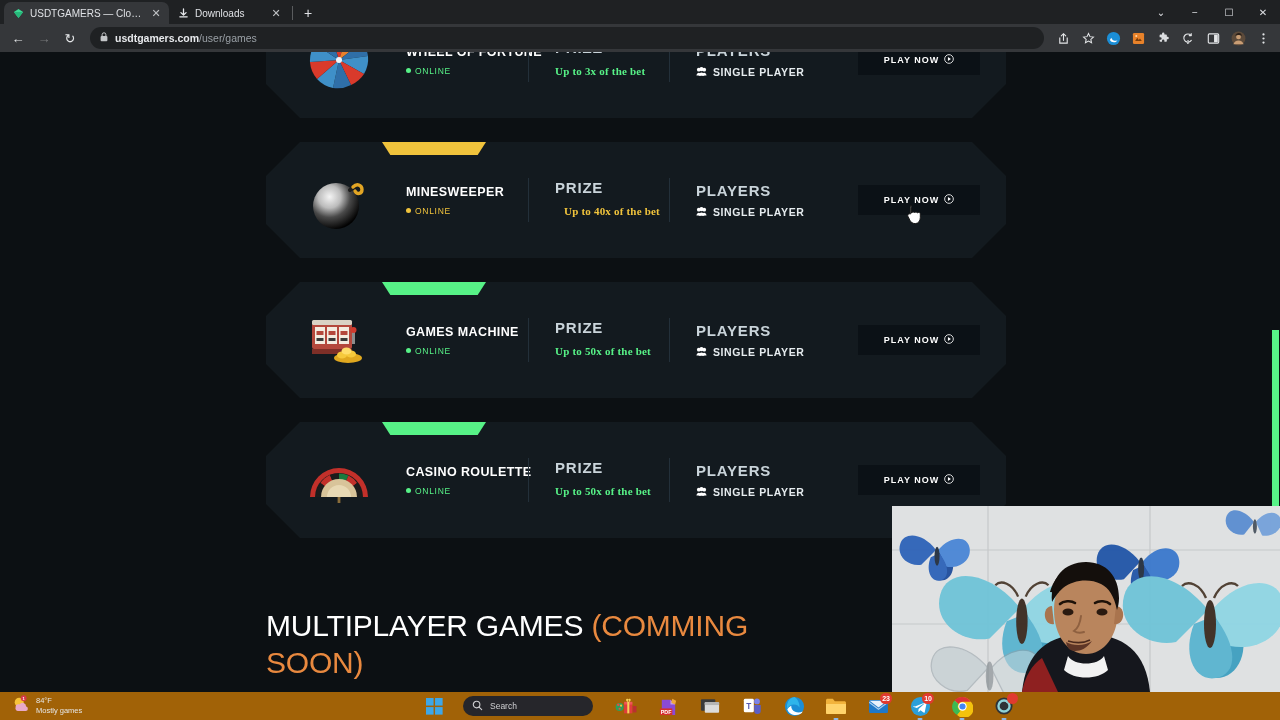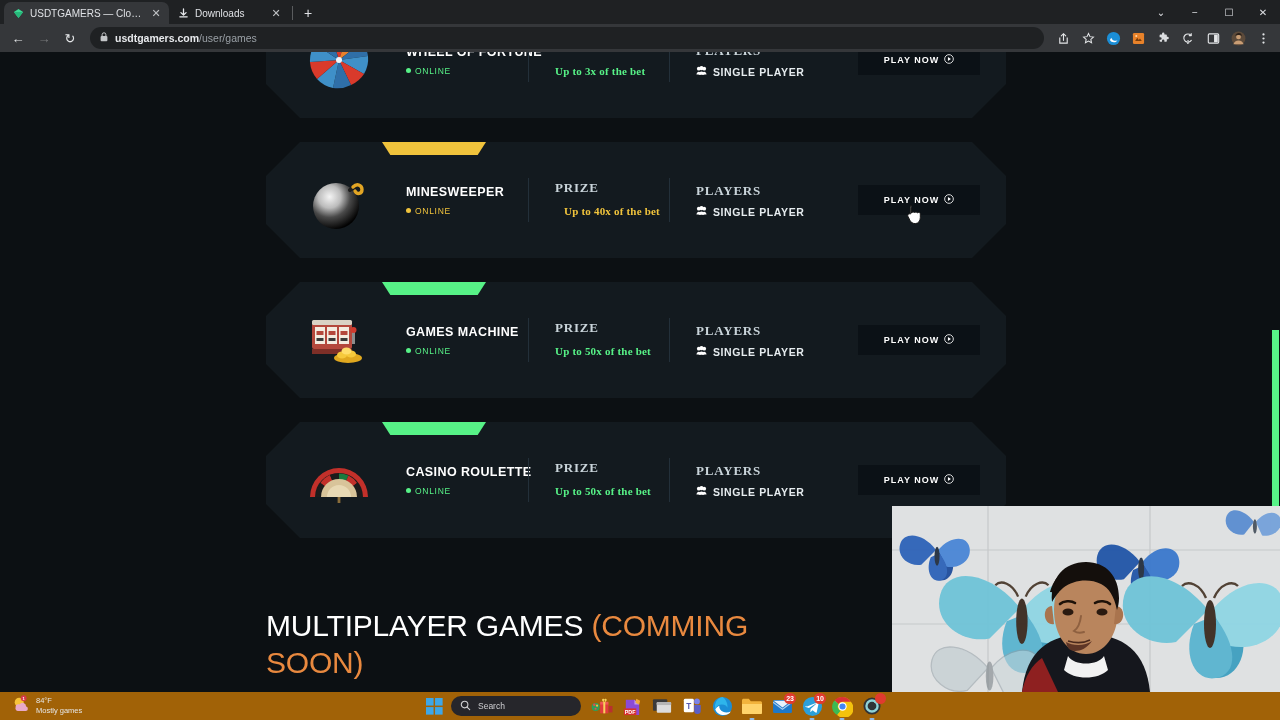--- a/index.html
+++ b/index.html
@@ -119,23 +119,22 @@
     margin-top: 7px; font-size: 8.5px; font-weight: 400; letter-spacing: 0.7px;
     display: flex; align-items: center; gap: 4px; text-align: right;
   }
   .dot { width: 5px; height: 5px; border-radius: 50%; display: inline-block; }
 
   .divider { width: 1px; height: 44px; background: #23303a; flex: 0 0 1px; }
 
   .col-prize { width: 140px; flex: 0 0 140px; padding-left: 26px; }
   .col-players { width: 160px; flex: 0 0 160px; padding-left: 26px; }
   .col-label {
-    font-size: 13px; font-weight: 700; color: #c9d4da; letter-spacing: 0.8px;
+    font-size: 15px; font-weight: 700; color: #c9d4da; letter-spacing: 0.8px;
     margin-bottom: 7px;
-    font-family: Liberation Serif, serif;
   }
   .prize-value {
     font-size: 11px; font-weight: 700; line-height: 1.55; letter-spacing: 0.2px; font-family: Liberation Serif, serif;
   }
   .players-value {
     font-size: 10.5px; font-weight: 600; color: #e6ecef; letter-spacing: 0.6px;
     display: flex; align-items: center; gap: 6px; white-space: nowrap;
   }
   .players-icon { font-size: 10px; color: #ffffff; line-height: 1; }
 
@@ -177,21 +176,21 @@
   .taskbar {
     position: absolute; left: 0; bottom: 0; width: 1280px; height: 28px;
     background: #a16207; display: flex; align-items: center;
   }
   .weather {
     display: flex; align-items: center; gap: 6px; padding-left: 12px;
     width: 230px;
   }
   .weather-text { font-size: 7.5px; color: #e6e6e6; line-height: 1.35; }
   .tb-center {
-    position: absolute; left: 425px; display: flex; align-items: center; gap: 8px;
+    position: absolute; left: 425px; display: flex; align-items: center; gap: 20px;
   }
   .start-btn { width: 18px; height: 18px; display:flex; align-items:center; justify-content:center;}
   .search-pill {
     width: 130px; height: 20px; background: #26262b; border-radius: 10px;
     display: flex; align-items: center; gap: 7px; padding: 0 9px;
   }
   .search-pill span { font-size: 8.5px; color: #cfcfd2; }
   .tb-app {
     width: 22px; height: 22px; display: flex; align-items: center;
     justify-content: center; position: relative;

